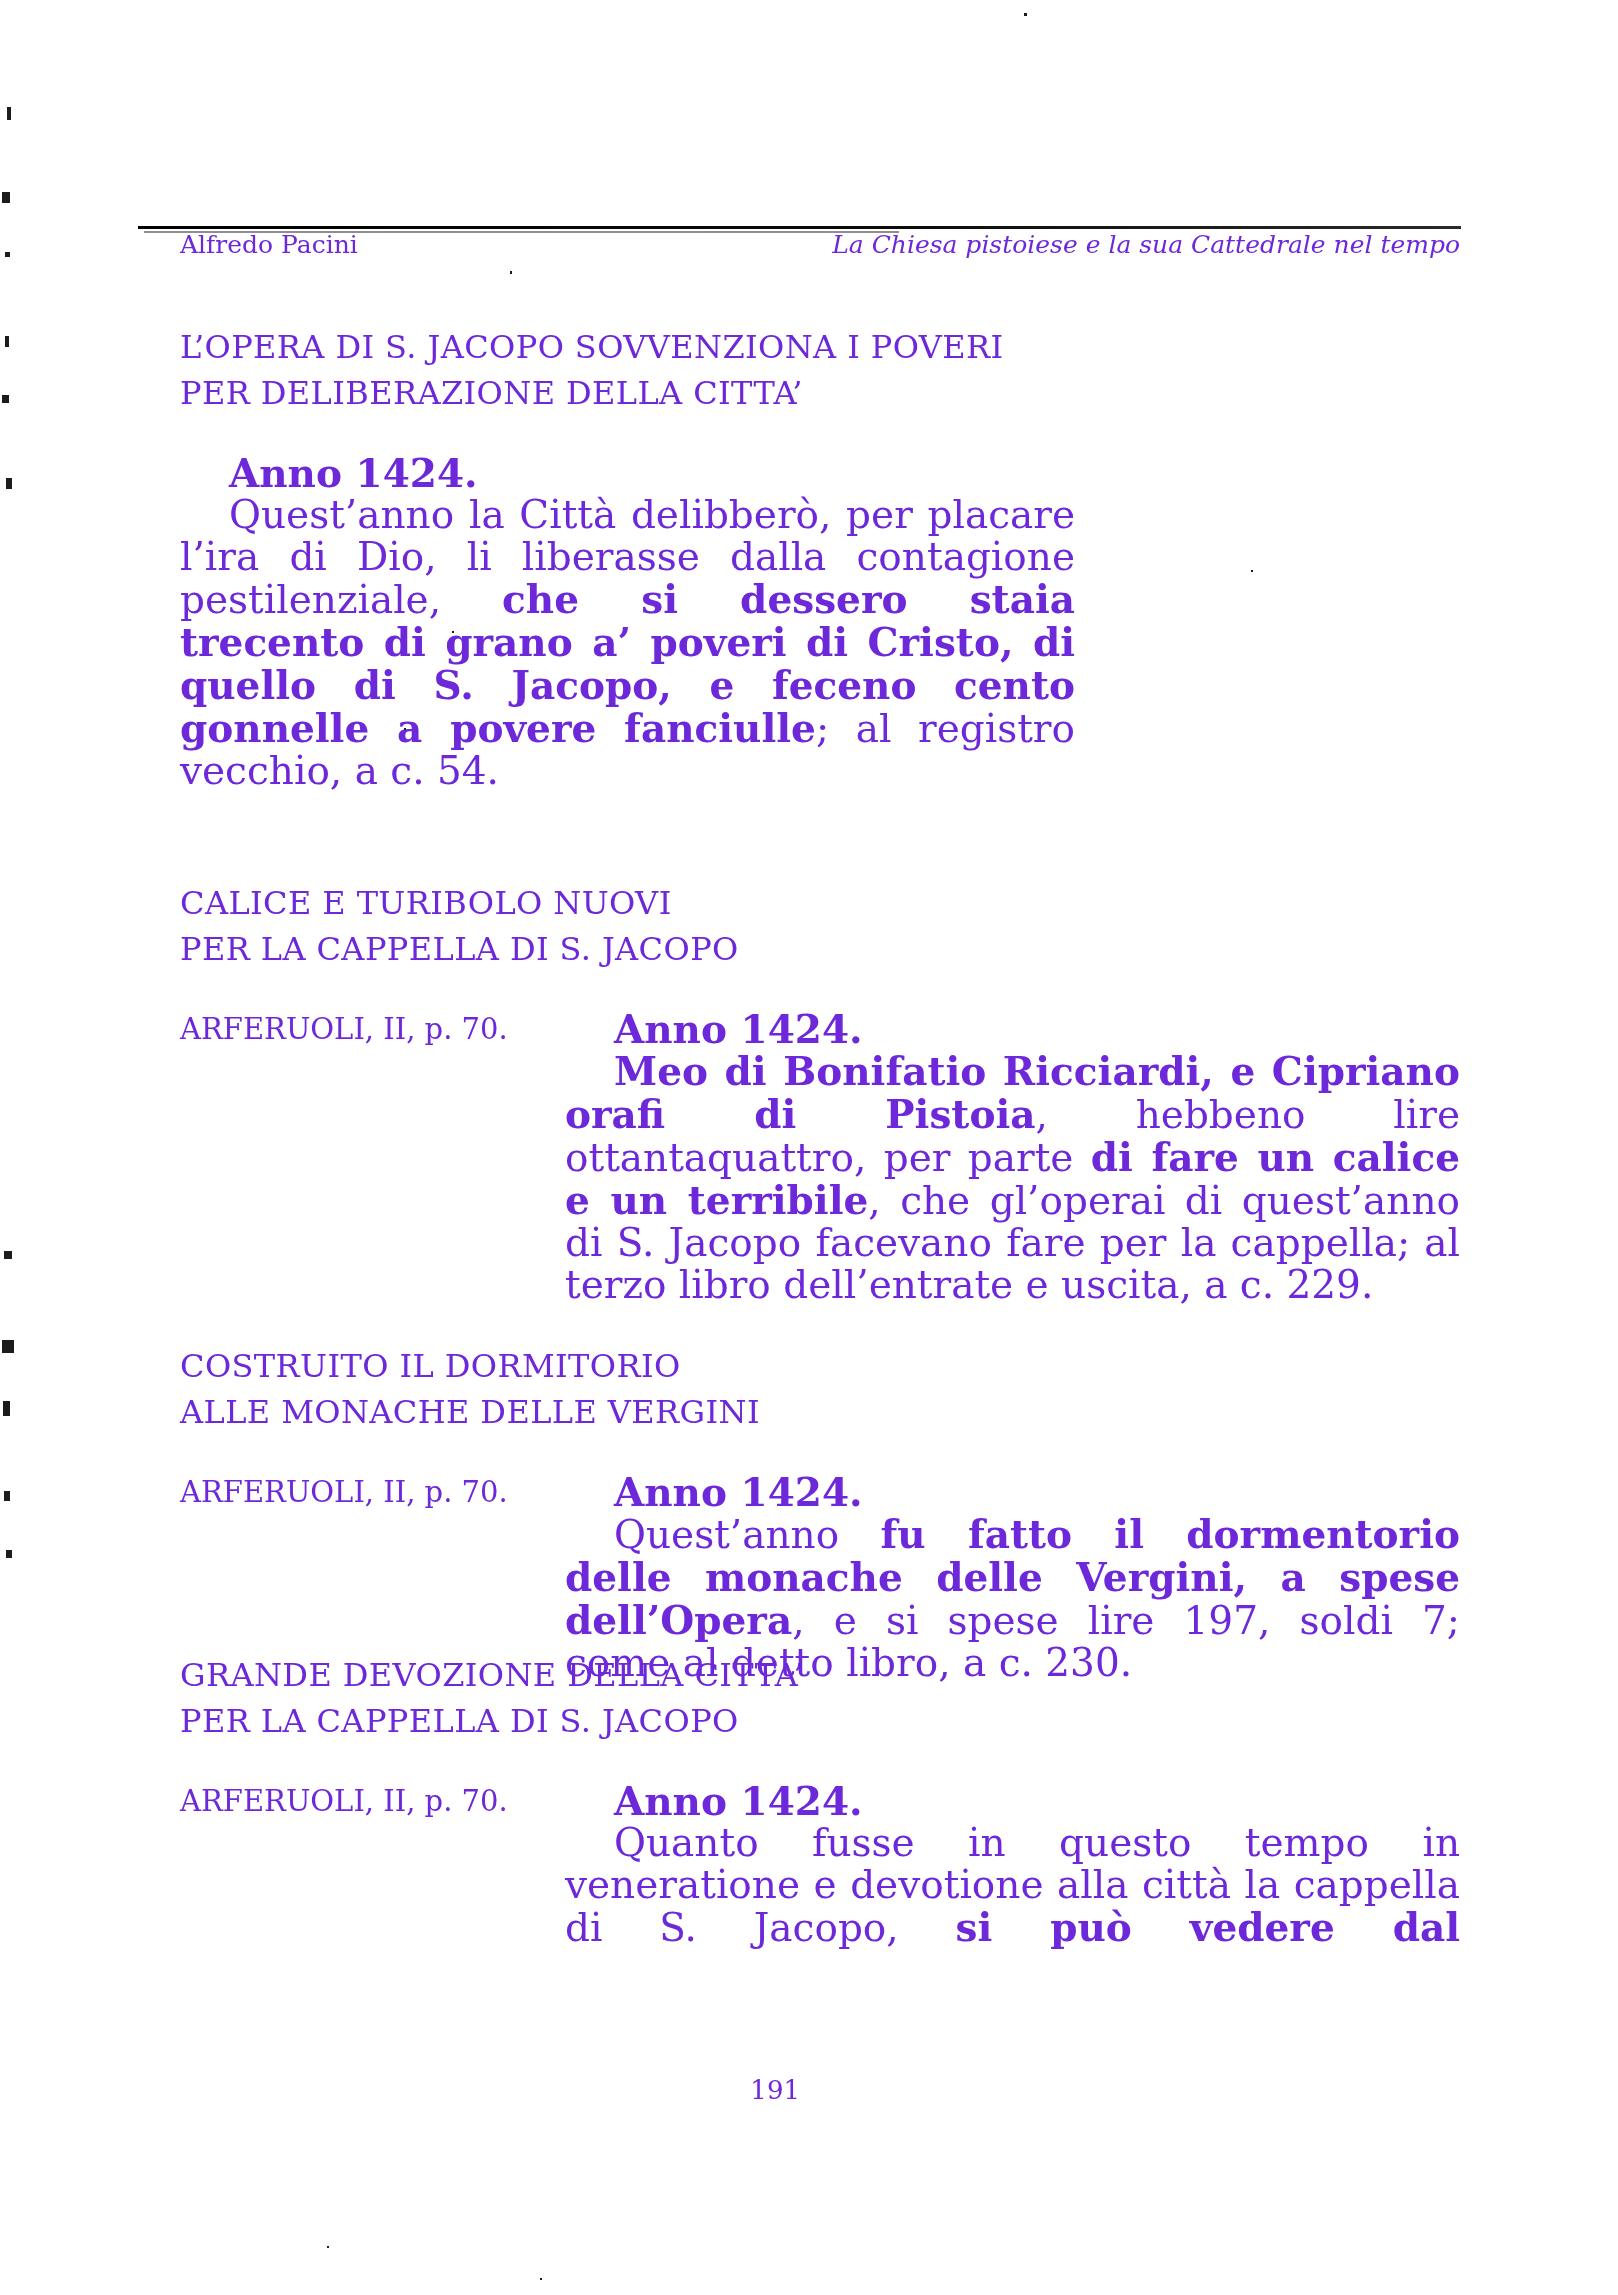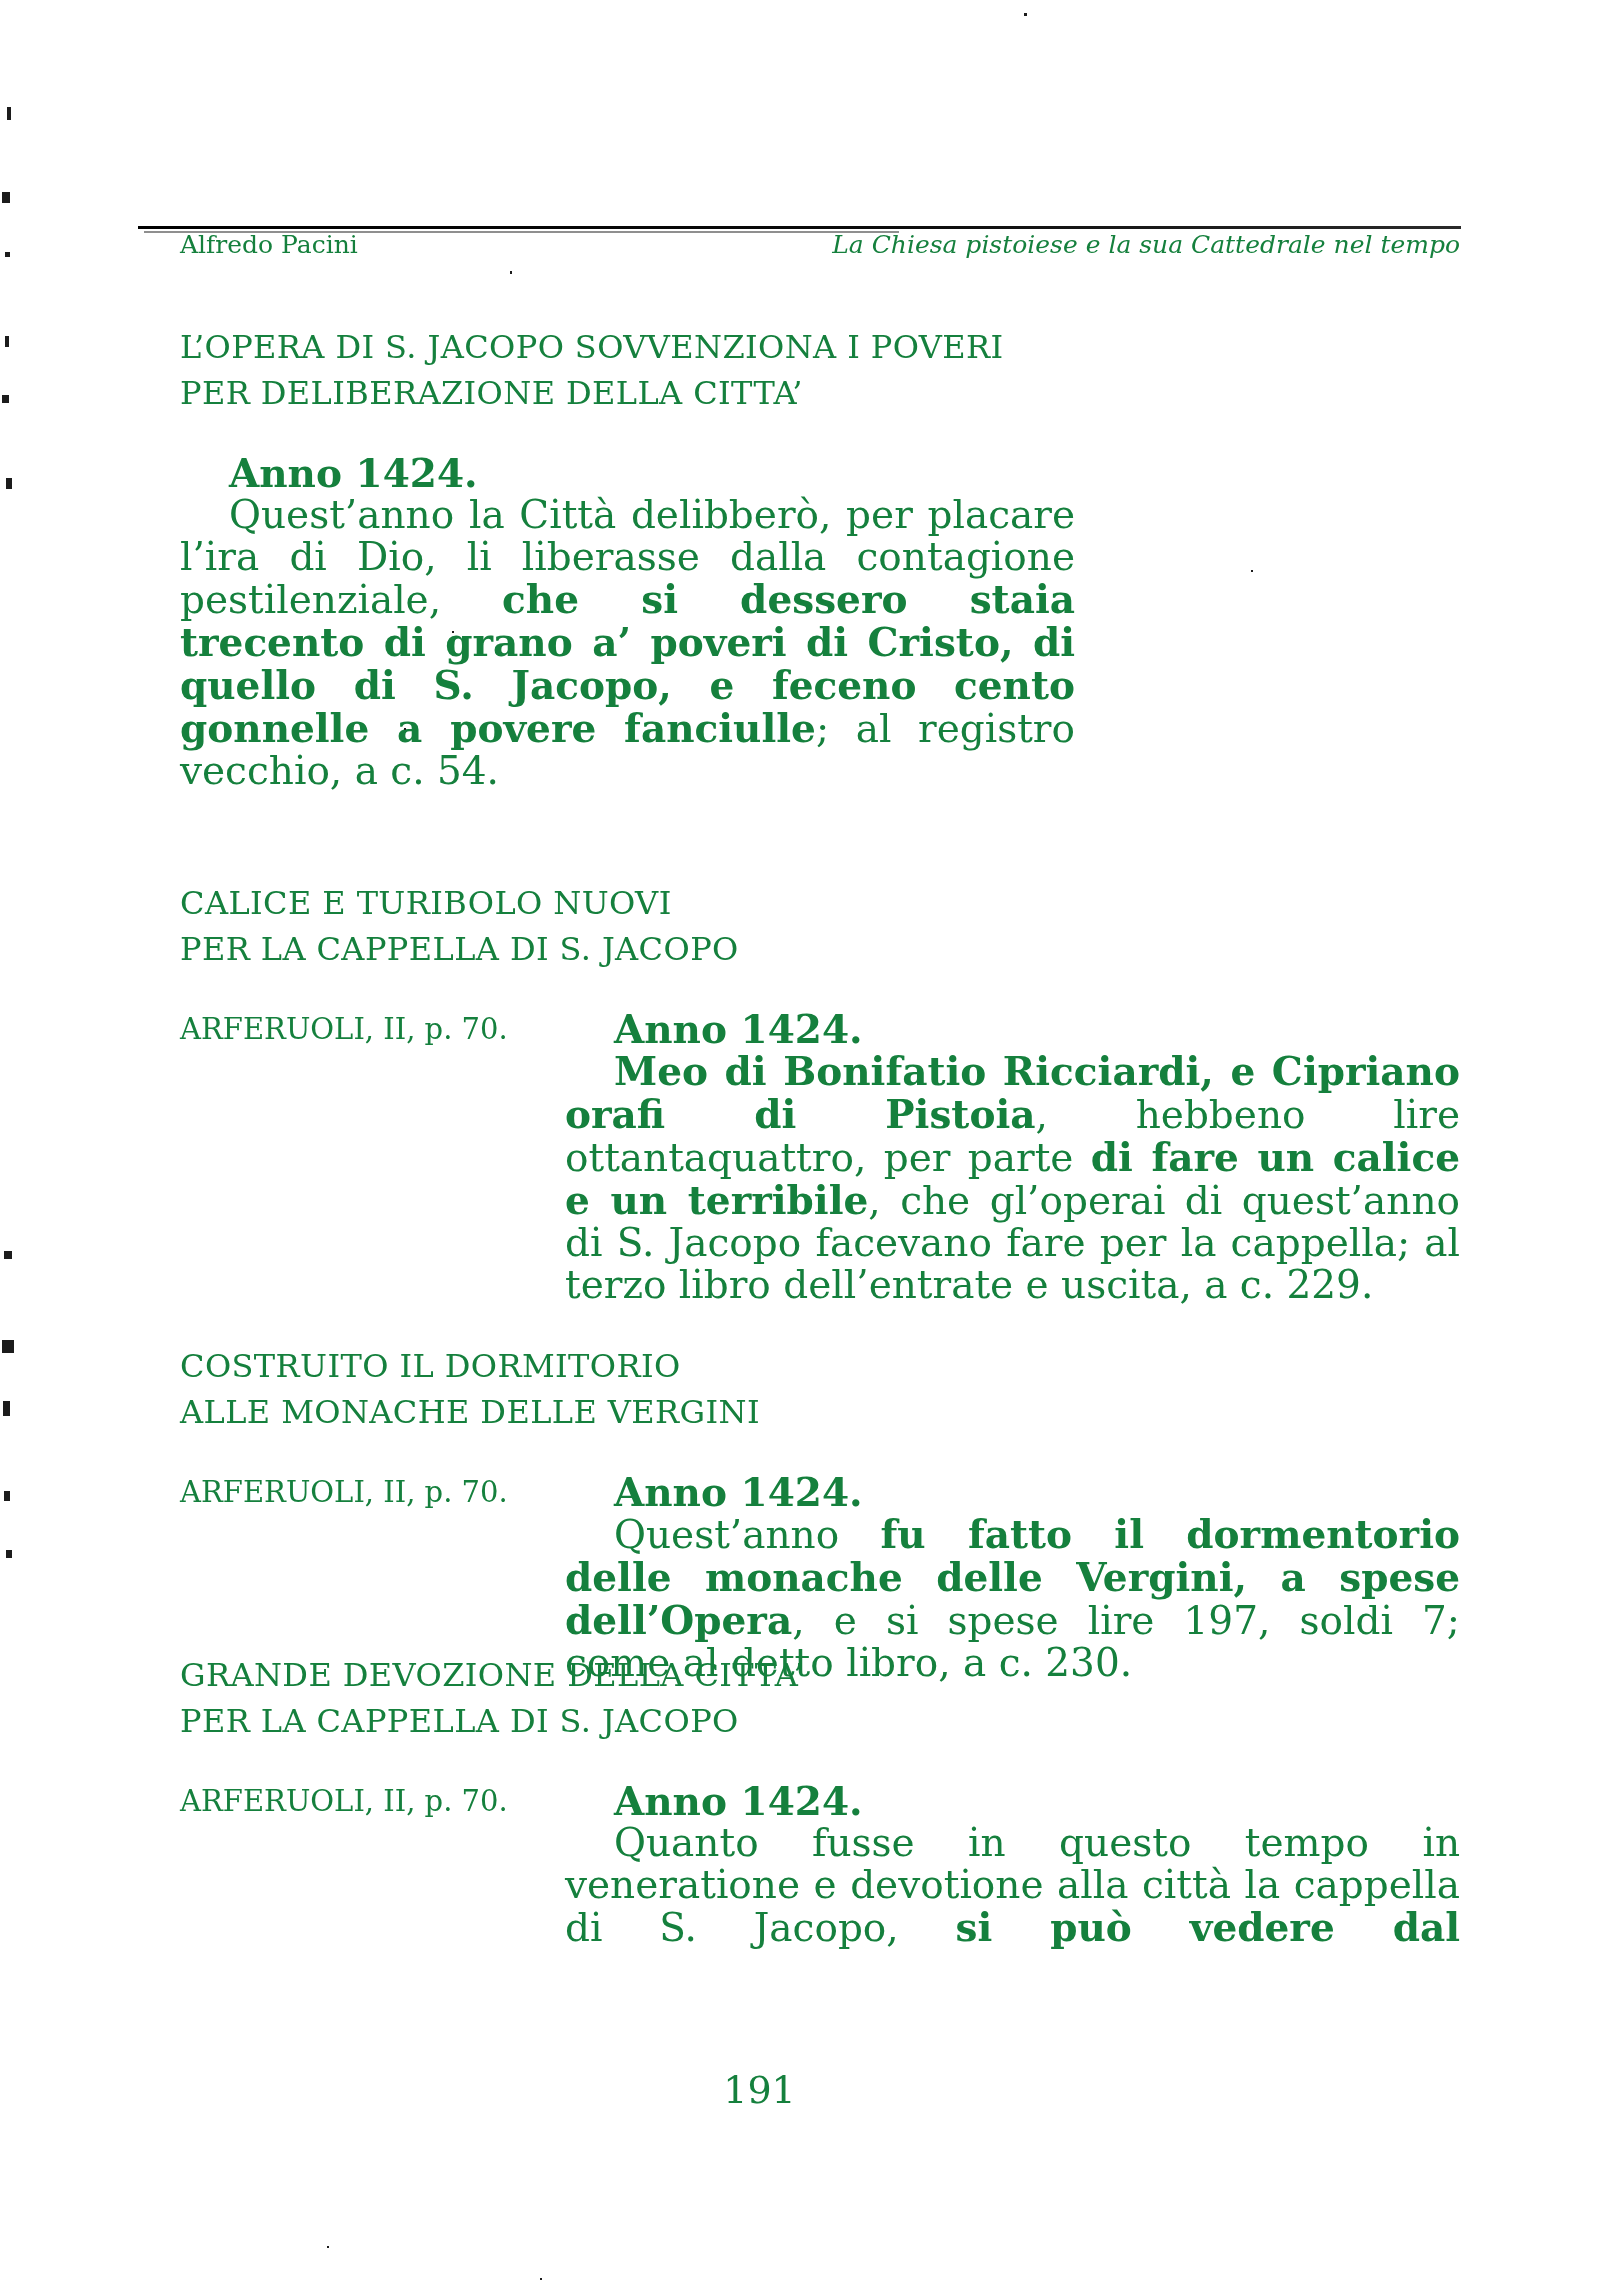--- a/index.html
+++ b/index.html
@@ -5,21 +5,21 @@
   html, body {
     margin: 0;
     padding: 0;
     background: #ffffff;
   }
   .page {
     position: relative;
     width: 1619px;
     height: 2295px;
     background: #ffffff;
-    color: #15803d;
+    color: #6d28d9;
     font-family: "DejaVu Serif", "Liberation Serif", serif;
     overflow: hidden;
   }
   
   .runhead {
     position: absolute;
     top: 189px;
     left: 180px;
     width: 1280px;
     display: flex;
@@ -85,22 +85,22 @@
     text-indent: 49px;
   }
   .body-col p b { font-weight: 700; }
   .body-col p.cont { text-align-last: justify; }
   
   .folio {
     position: absolute;
     top: 2069px;
     left: 719px;
     width: 81px;
-    text-align: center;
-    font-size: 38px;
+    text-align: right;
+    font-size: 26px;
     line-height: 42px;
   }
   
   .spk {
     position: absolute;
     background: #1c1c1c;
   }
 </style>
 </head>
 <body>

